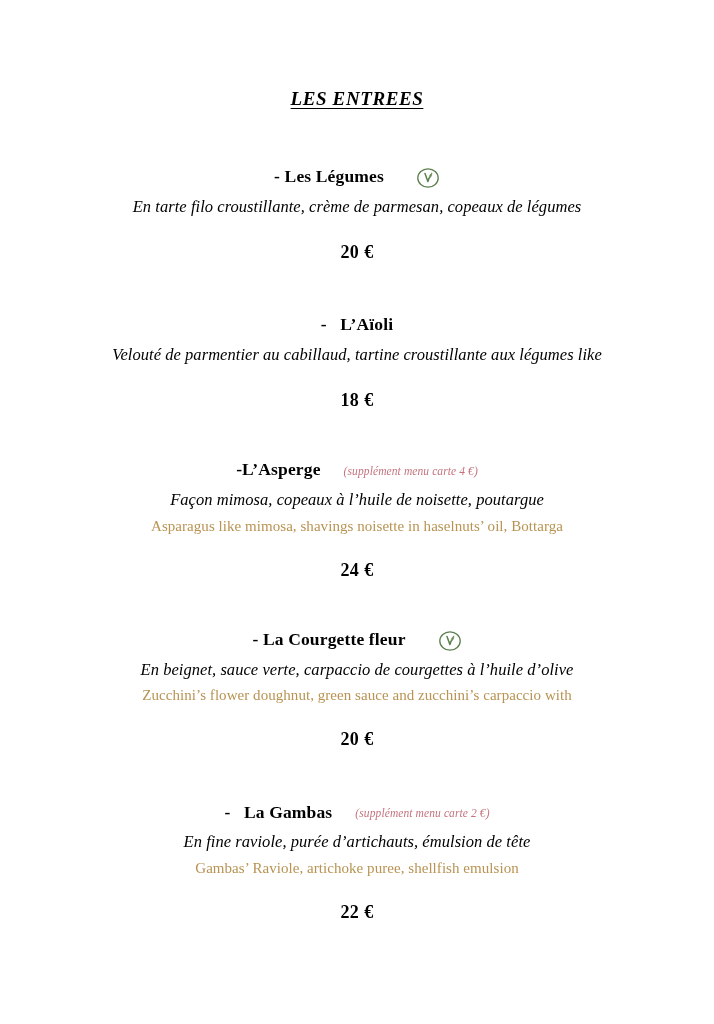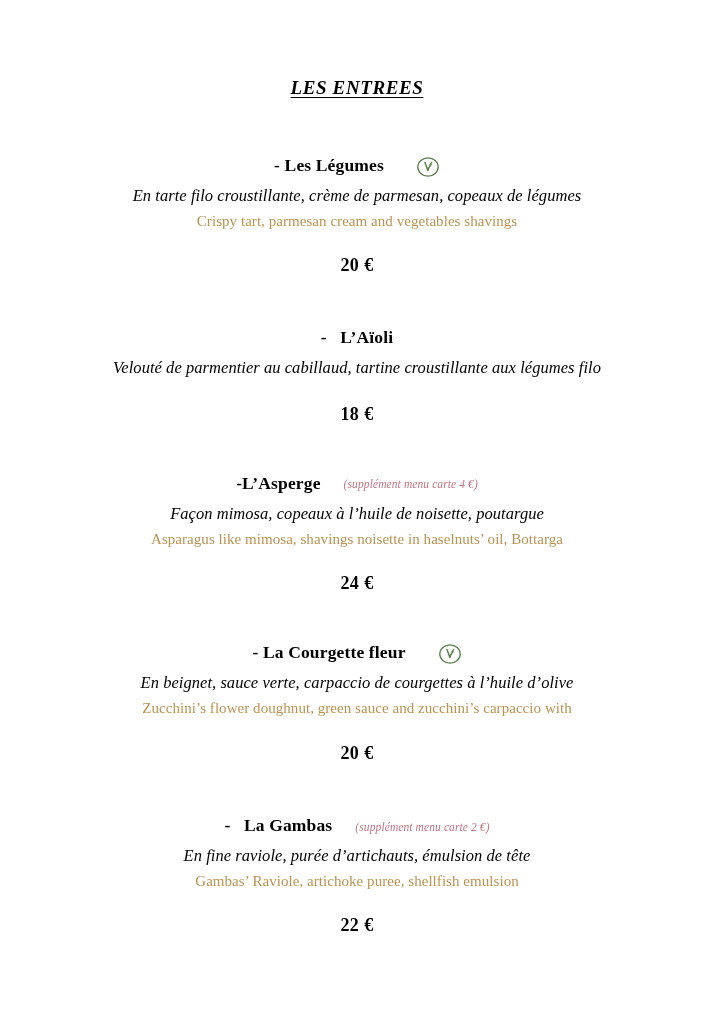--- a/index.html
+++ b/index.html
@@ -16,21 +16,21 @@
     color: #000000;
     -webkit-font-smoothing: antialiased;
   }
 
   .page {
     position: relative;
     width: 714px;
     height: 1024px;
     background: #ffffff;
     box-sizing: border-box;
-    padding: 6px;
+    padding: 17px;
     font-family: Liberation Serif, serif;
   }
 
   
   .section-heading {
     text-align: center;
     font-weight: bold;
     font-style: italic;
     font-size: 19px;
     letter-spacing: 0.6px;
@@ -136,29 +136,28 @@
         <span class="item-title">- Les Légumes</span>
         <span class="veg-icon">
           <svg viewBox="0 0 24 24" width="24" height="24" aria-hidden="true">
             <ellipse cx="12" cy="12" rx="10.2" ry="9.2" fill="none" stroke="#5b7f4e" stroke-width="1.3"></ellipse>
             <path d="M9.0 7.4 L11.9 15.6 L13.0 12.2" fill="none" stroke="#5b7f4e" stroke-width="1.5" stroke-linecap="round" stroke-linejoin="round"></path>
             <path d="M13.1 12.4 C13.3 9.6 14.4 7.9 15.9 6.9 C15.7 9.6 14.8 11.5 13.1 12.4 Z" fill="#6d9a5b" stroke="#5b7f4e" stroke-width="0.7"></path>
           </svg>
         </span>
       </div>
       <div class="item-desc-fr">En tarte filo croustillante, crème de parmesan, copeaux de légumes</div>
-      <div class="item-desc-en">Crispy tart, parmesan cream and vegetables shavings</div>
       <div class="item-price">20 €</div>
     </li>
 
     <li class="menu-item item-2">
       <div class="item-title-row">
         <span class="item-title">-   L’Aïoli</span>
       </div>
-      <div class="item-desc-fr">Velouté de parmentier au cabillaud, tartine croustillante aux légumes filo</div>
+      <div class="item-desc-fr">Velouté de parmentier au cabillaud, tartine croustillante aux légumes like</div>
       <div class="item-price">18 €</div>
     </li>
 
     <li class="menu-item item-3">
       <div class="item-title-row">
         <span class="item-title">-L’Asperge</span>
         <span class="item-supplement">(supplément menu carte 4 €)</span>
       </div>
       <div class="item-desc-fr">Façon mimosa, copeaux à l’huile de noisette, poutargue</div>
       <div class="item-desc-en">Asparagus like mimosa, shavings noisette in haselnuts’ oil, Bottarga</div>

